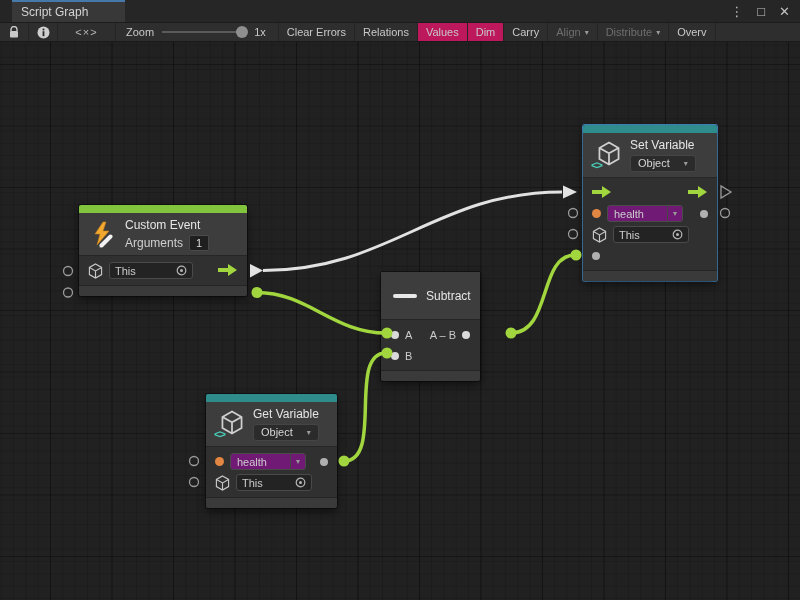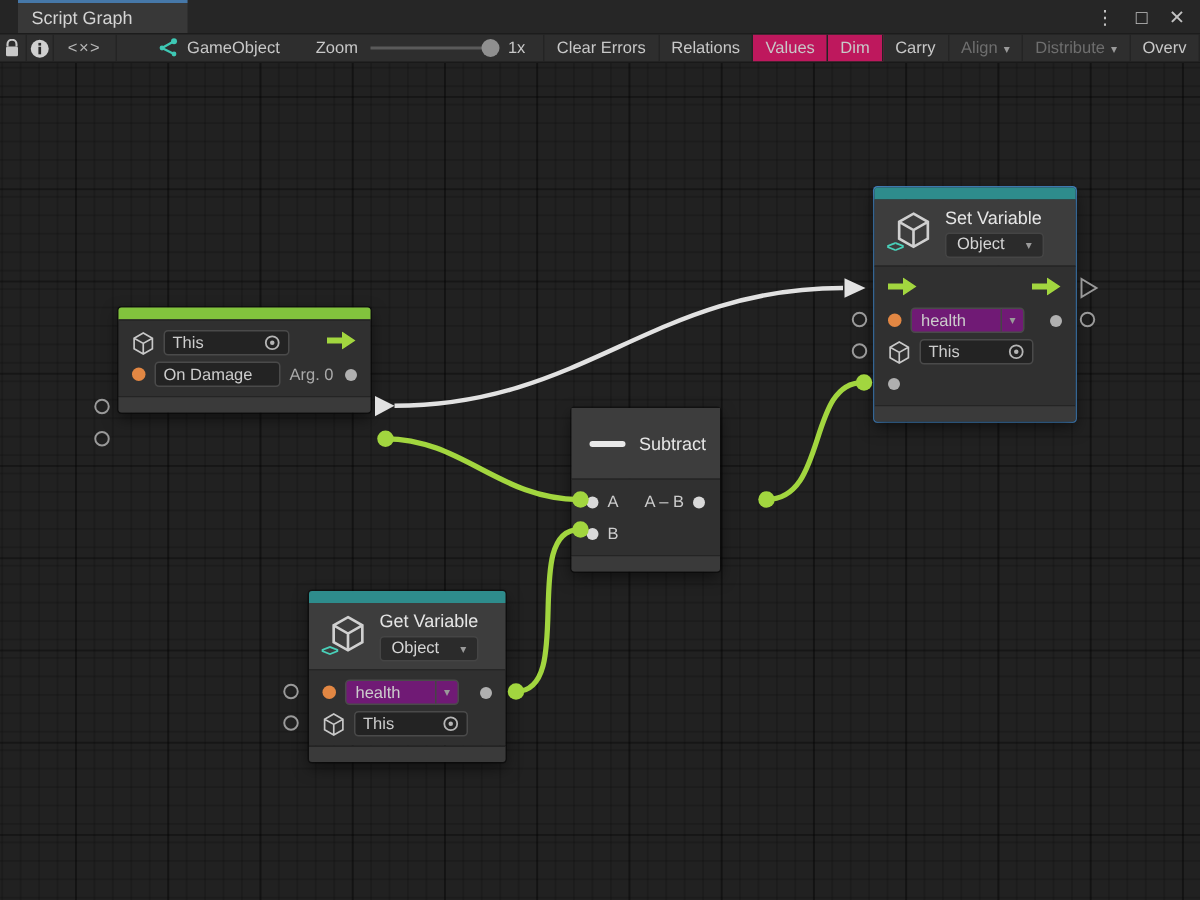--- a/index.html
+++ b/index.html
@@ -113,29 +113,20 @@
     <div class="tb-btn icon">
       <svg width="13" height="13" viewBox="0 0 13 13">
         <circle cx="6.5" cy="6.5" r="6" fill="#cfcfcf"></circle>
         <rect x="5.6" y="5.2" width="1.8" height="5" fill="#2a2a2a"></rect>
         <rect x="5.6" y="2.6" width="1.8" height="1.8" fill="#2a2a2a"></rect>
       </svg>
     </div>
     <div class="tb-btn code">
       <span>&lt;×&gt;</span>
     </div>
-    <div class="tb-target">
-      <svg width="15" height="14" viewBox="0 0 15 14">
-        <path d="M12 2.5 L4 7 M12 11 L4 7" stroke="#3ec8b4" stroke-width="1.6" fill="none"></path>
-        <circle cx="12" cy="2.5" r="2" fill="#3ec8b4"></circle>
-        <circle cx="4" cy="7" r="1.6" fill="#3ec8b4"></circle>
-        <circle cx="12" cy="11" r="1.6" fill="#3ec8b4"></circle>
-      </svg>
-      <span>GameObject</span>
-    </div>
     <div class="tb-zoom">
       <span>Zoom</span>
       <div class="track">
         <div class="handle"></div>
       </div>
       <span>1x</span>
     </div>
     <div class="tb-btn">
         <span>Clear Errors</span>
       </div>
@@ -161,45 +152,53 @@
       </div>
     <div class="tb-btn">
         <span>Overv</span>
       </div>
   </div>
 
   <div class="canvas">
 
     <div class="node" style="left:79px; top:163px; width:168px;">
       <div class="bar green"></div>
+      <div class="header" style="height:42px;">
+        <span class="nicon">
+          <svg width="27" height="27" viewBox="0 0 27 27">
+            <path d="M14 1 L6 13 H11 L8 24 L20 10 H14 L17 1 Z" fill="#f0a92e" stroke="#c77f1c" stroke-width="0.6"></path>
+            <path d="M12.5 24.5 L21.5 15.5" stroke="#f2f2f2" stroke-width="4" stroke-linecap="round"></path>
+            <path d="M10.5 26.5 L12 22.5 L14.5 25 Z" fill="#f2f2f2"></path>
+          </svg>
+        </span>
+        <div class="htext">
+          <div class="title">Custom Event</div>
+          <div class="subrow">
+            <span>Arguments</span>
+            <span class="argbox">1</span>
+          </div>
+        </div>
+      </div>
       <div class="body">
         <div class="row">
           <svg width="15" height="16" viewBox="0 0 16 17">
             <path d="M8 1 L14.5 4.7 V12.3 L8 16 L1.5 12.3 V4.7 Z M1.5 4.7 L8 8.4 L14.5 4.7 M8 8.4 V16" fill="none" stroke="#c8c8c8" stroke-width="1.2"></path>
           </svg>
           <span class="field w168">
             <span>This</span>
             <svg width="11" height="11" viewBox="0 0 11 11">
               <circle cx="5.5" cy="5.5" r="4.3" fill="none" stroke="#b5b5b5" stroke-width="1.2"></circle>
               <circle cx="5.5" cy="5.5" r="1.5" fill="#b5b5b5"></circle>
             </svg>
           </span>
           <span class="ml-auto">
             <svg width="20" height="12" viewBox="0 0 20 12">
                 <path d="M0 4 h10 V0 l9 6 -9 6 V8 H0 Z" fill="#a2d63f"></path>
               </svg>
           </span>
-        </div>
-        <div class="row">
-          <span class="dot orange"></span>
-          <span class="field w168">
-            <span>On Damage</span>
-          </span>
-          <span class="arglabel">Arg. 0</span>
-          <span class="dot gray ml-auto"></span>
         </div>
       </div>
       <div class="footer"></div>
     </div>
 
     <div class="node" style="left:381px; top:230px; width:99px;">
       <div class="header" style="height:47px; padding:0 12px;">
         <span class="minus"></span>
         <div class="title">Subtract</div>
       </div>

